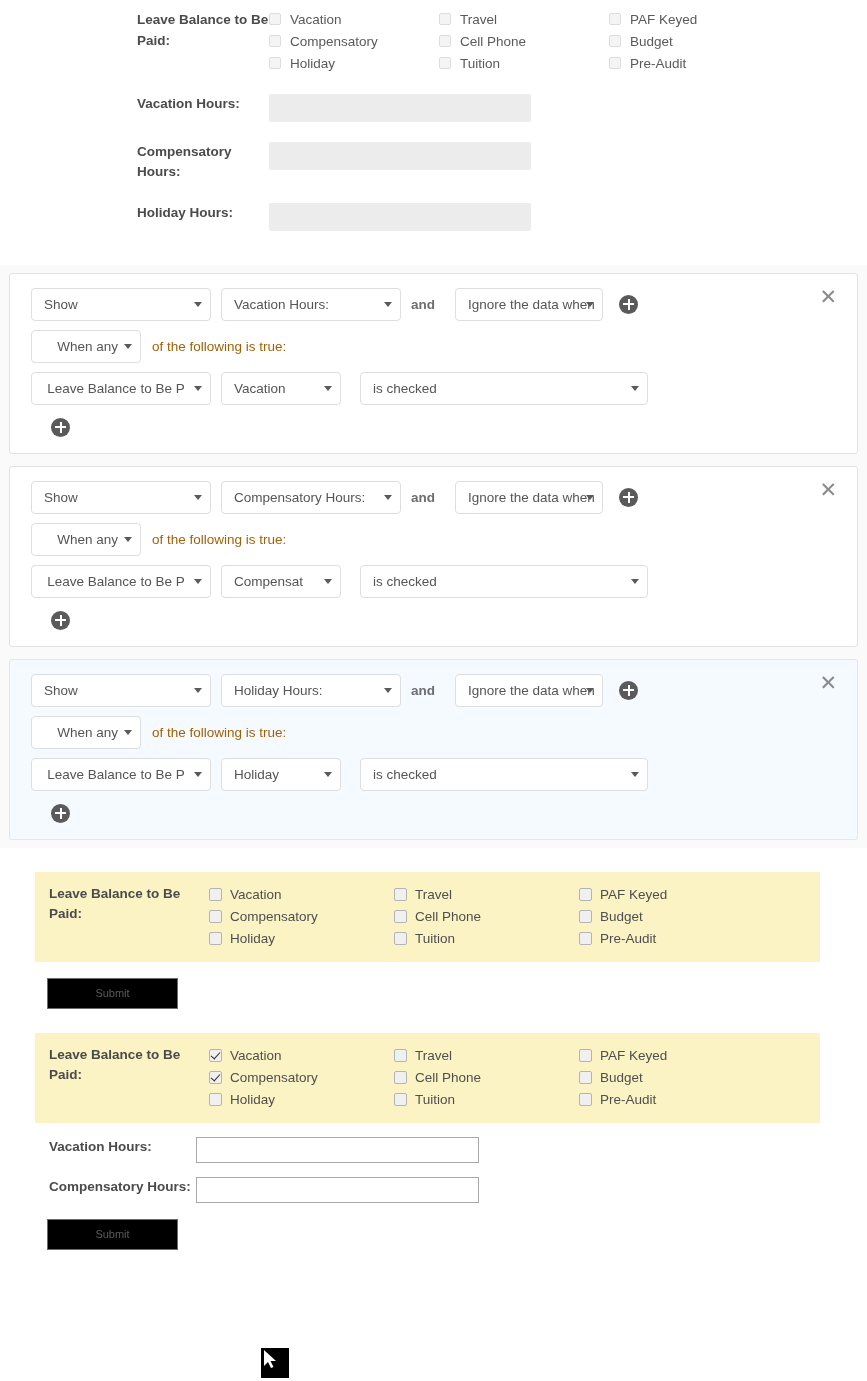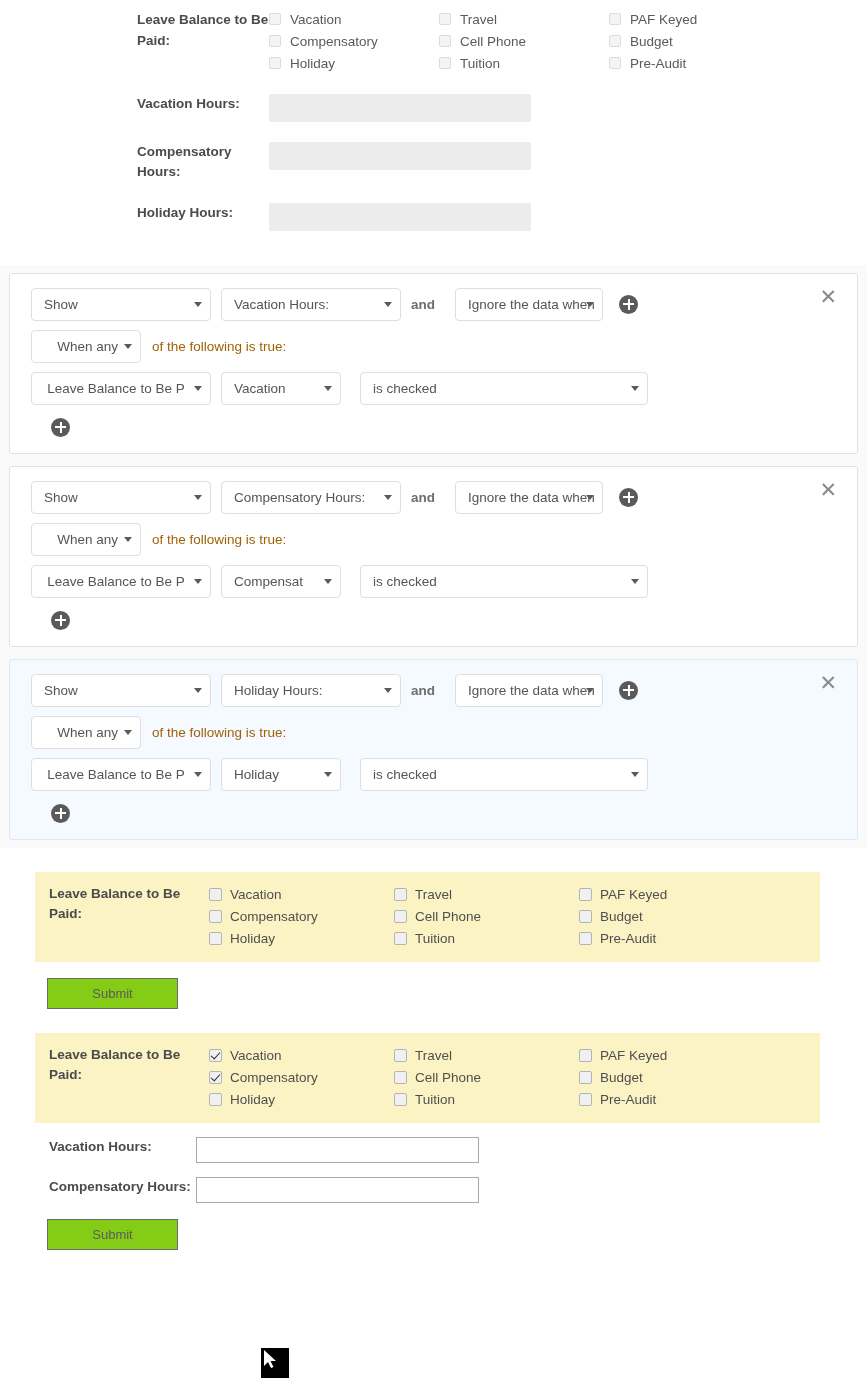--- a/index.html
+++ b/index.html
@@ -234,24 +234,24 @@
     height: 8px;
     border: solid #2b2b2b;
     border-width: 0 1.6px 1.6px 0;
     transform: rotate(42deg);
   }
 
   .btn-submit {
     margin: 16px 0 0 47px;
     width: 131px;
     height: 31px;
-    background: #84cc16;
+    background: #000000;
     border: 1px solid #6b6b6b;
     font-family: "Liberation Sans", sans-serif;
-    font-size: 13px;
+    font-size: 11px;
     color: #5b5b5b;
     cursor: pointer;
     box-sizing: border-box;
   }
 
   .live-row {
     display: flex;
     align-items: flex-start;
     margin-top: 14px;
     padding-left: 49px;

